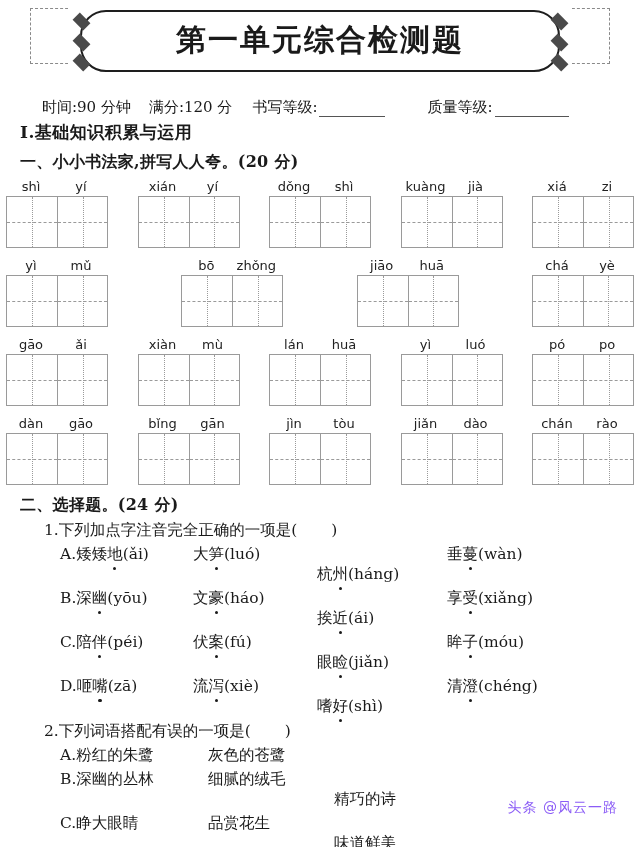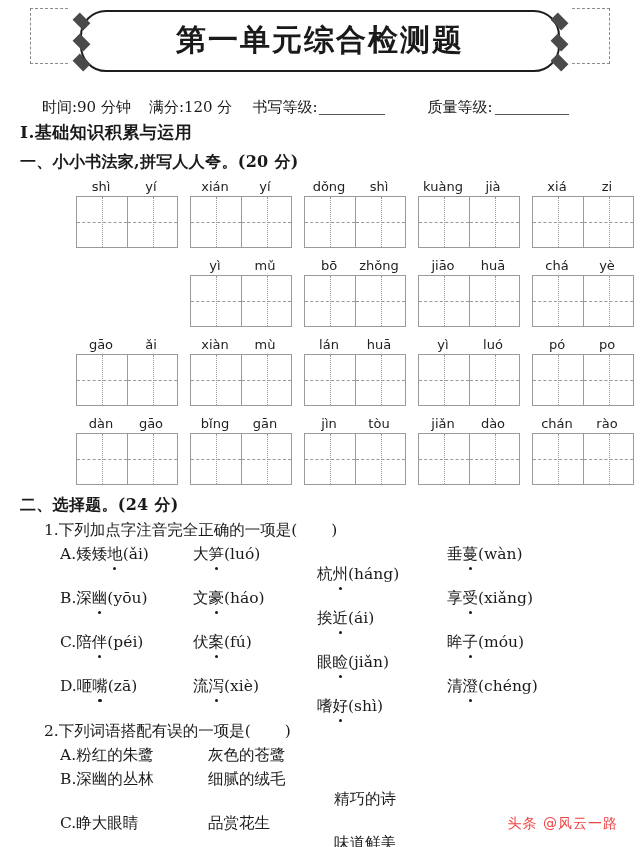--- a/index.html
+++ b/index.html
@@ -80,21 +80,21 @@
     letter-spacing: 2px;
     z-index: 5;
     font-family: "DejaVu Serif", "Liberation Serif", serif;
   }
 
   
   .info-line {
     margin: 14px 0 0 42px;
     font-size: 15px;
     display: flex;
-    align-items: center;
+    align-items: flex-end;
   }
   .info-item { white-space: nowrap; }
   .info-gap-sm { width: 18px; }
   .info-gap-md { width: 20px; }
   .info-gap-lg { width: 42px; }
   .blank-line {
     display: inline-block;
     width: 66px;
     border-bottom: 1.3px solid #555;
     height: 14px;
@@ -113,21 +113,21 @@
     margin: 8px 0 0 20px;
     font-size: 16px;
     font-weight: bold;
     letter-spacing: 0.3px;
   }
 
   
   .pin-block { margin-top: 6px; }
   .pin-row {
     display: flex;
-    justify-content: flex-end;
+    justify-content: space-between;
     margin-bottom: 10px;
   }
   .pin-group { margin: 0 6px; }
   .pin-labels {
     display: flex;
     font-family: "DejaVu Sans", "Liberation Sans", sans-serif;
     font-size: 13px;
     color: #222;
     margin-bottom: 2px;
   }
@@ -196,23 +196,23 @@
     width: 3.2px;
     height: 3.2px;
     border-radius: 50%;
     background: #1a1a1a;
   }
 
   
   .watermark {
     position: absolute;
     right: 22px;
-    bottom: 14px;
+    bottom: 30px;
     font-size: 14px;
-    color: #ef4444;
+    color: #8b5cf6;
     font-family: "DejaVu Sans", "Liberation Sans", sans-serif;
     letter-spacing: 1px;
     white-space: nowrap;
   }
 </style>
 </head>
 <body>
 
 <div class="banner">
   <div class="banner-dash"></div>

